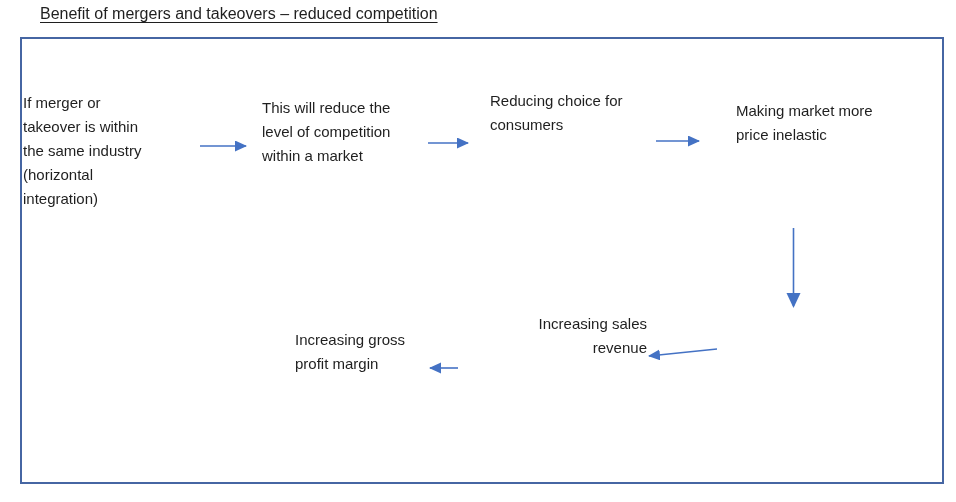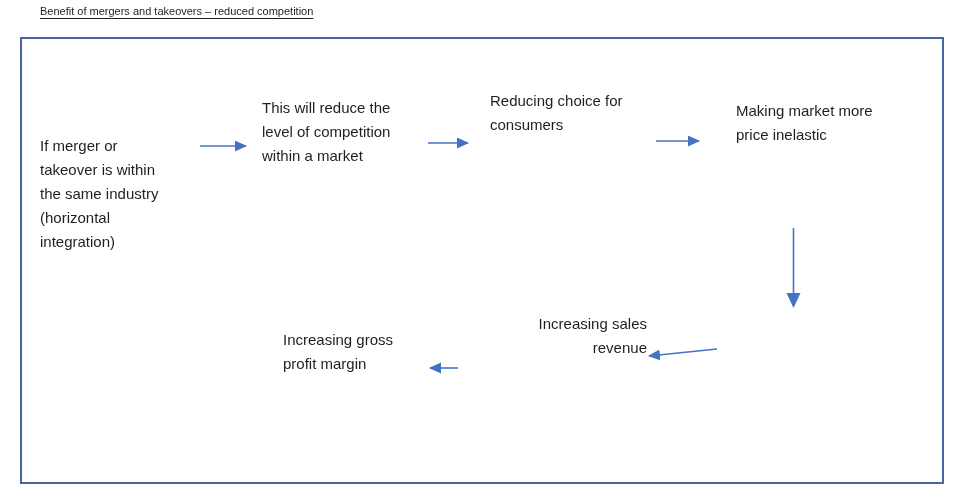--- a/index.html
+++ b/index.html
@@ -12,21 +12,21 @@
     position: relative;
     width: 956px;
     height: 502px;
     background: #ffffff;
     overflow: hidden;
   }
   .doc-title {
     position: absolute;
     left: 40px;
     top: 5px;
-    font-size: 11px;
+    font-size: 16px;
     color: var(--text, #1f1f1f);
     text-decoration: underline;
     text-underline-offset: 3px;
     white-space: nowrap;
   }
   .outer-box {
     position: absolute;
     left: 20px;
     top: 37px;
     width: 920px;
@@ -34,27 +34,27 @@
     border: 2px solid var(--box-border, #4666a3);
     background: transparent;
   }
   .node {
     position: absolute;
     font-size: 15px;
     line-height: 24px;
     color: var(--text, #1f1f1f);
     white-space: pre-line;
   }
-  #node-0 { left: 40px;  top: 91px;  width: 170px; margin-top: 43px; }
+  #node-0 { left: 23px;  top: 91px;  width: 170px; }
   #node-1 { left: 262px; top: 96px;  width: 180px; }
   #node-2 { left: 490px; top: 89px;  width: 180px; }
   #node-3 { left: 736px; top: 99px;  width: 190px; }
   #node-4 { left: 725px; top: 316px; width: 200px; }
   #node-5 { left: 487px; top: 312px; width: 160px; text-align: right; }
-  #node-6 { left: 283px; top: 328px; width: 150px; }
+  #node-6 { left: 295px; top: 328px; width: 150px; }
   #arrow-layer {
     position: absolute;
     left: 0;
     top: 0;
     width: 956px;
     height: 502px;
     pointer-events: none;
   }
   #arrow-layer line {
     stroke: var(--arrow, #4472C4);

